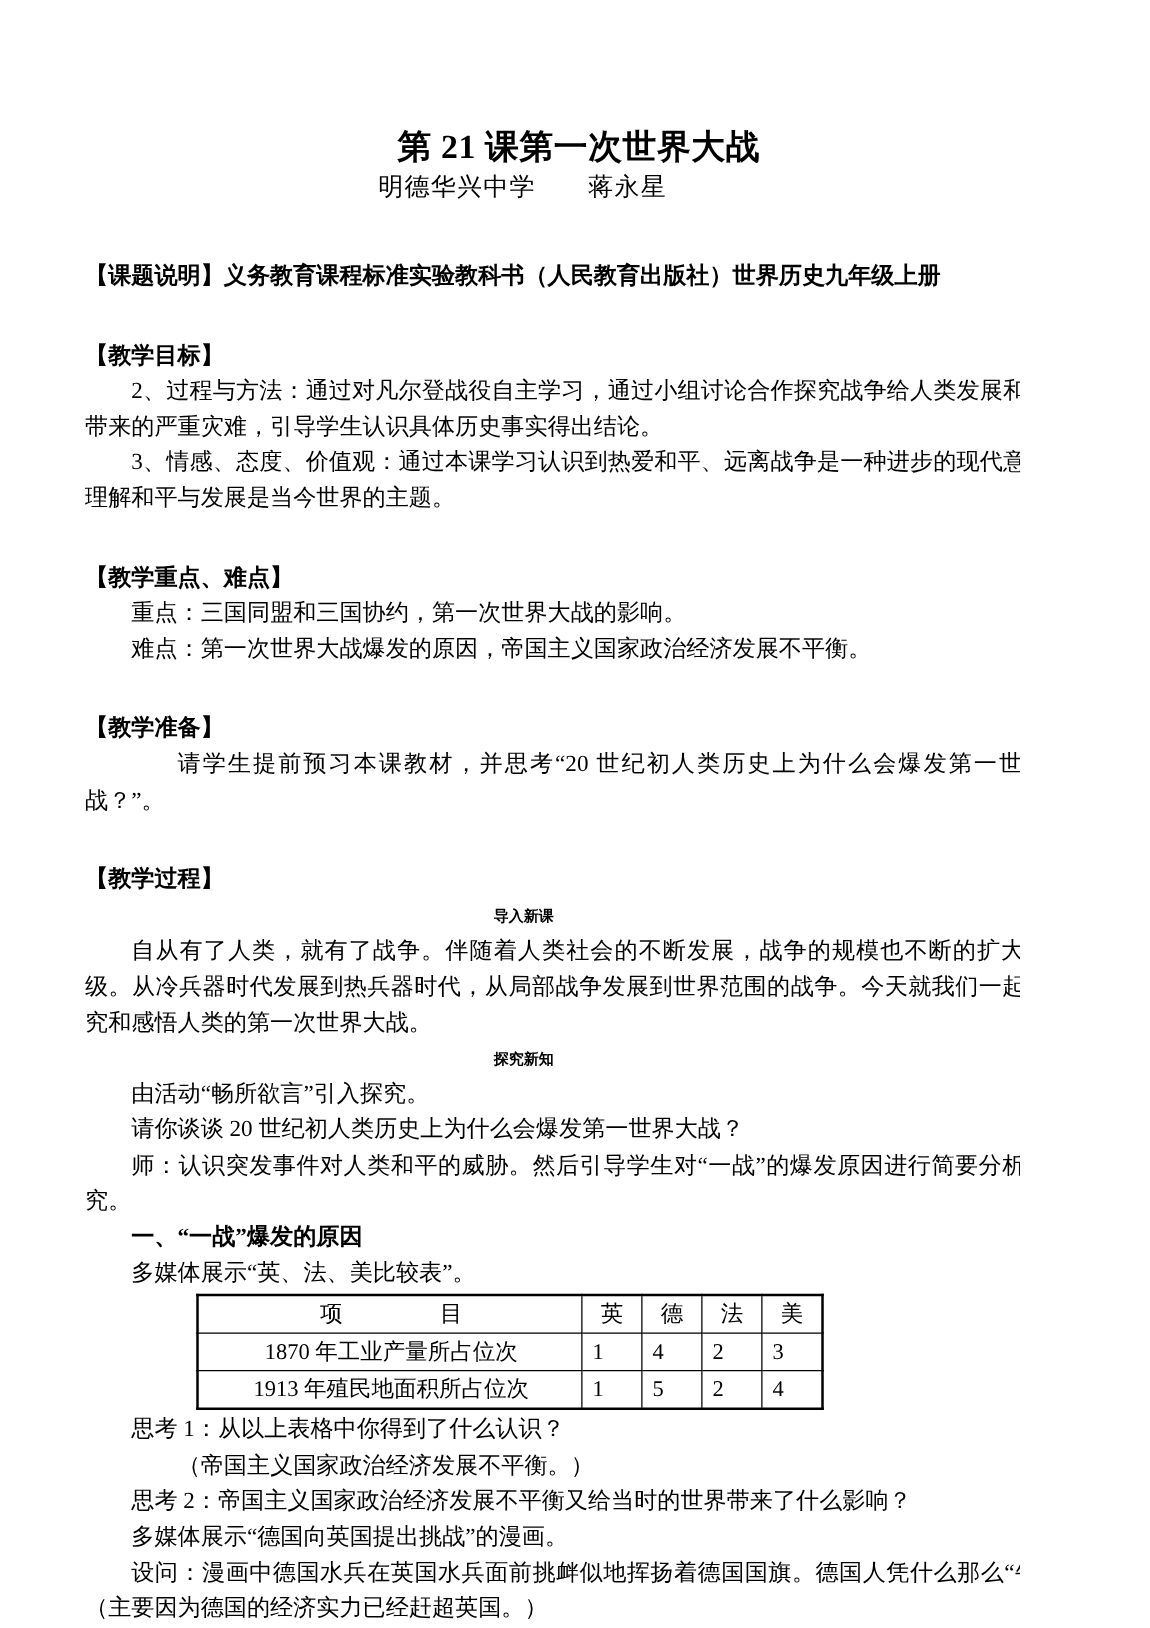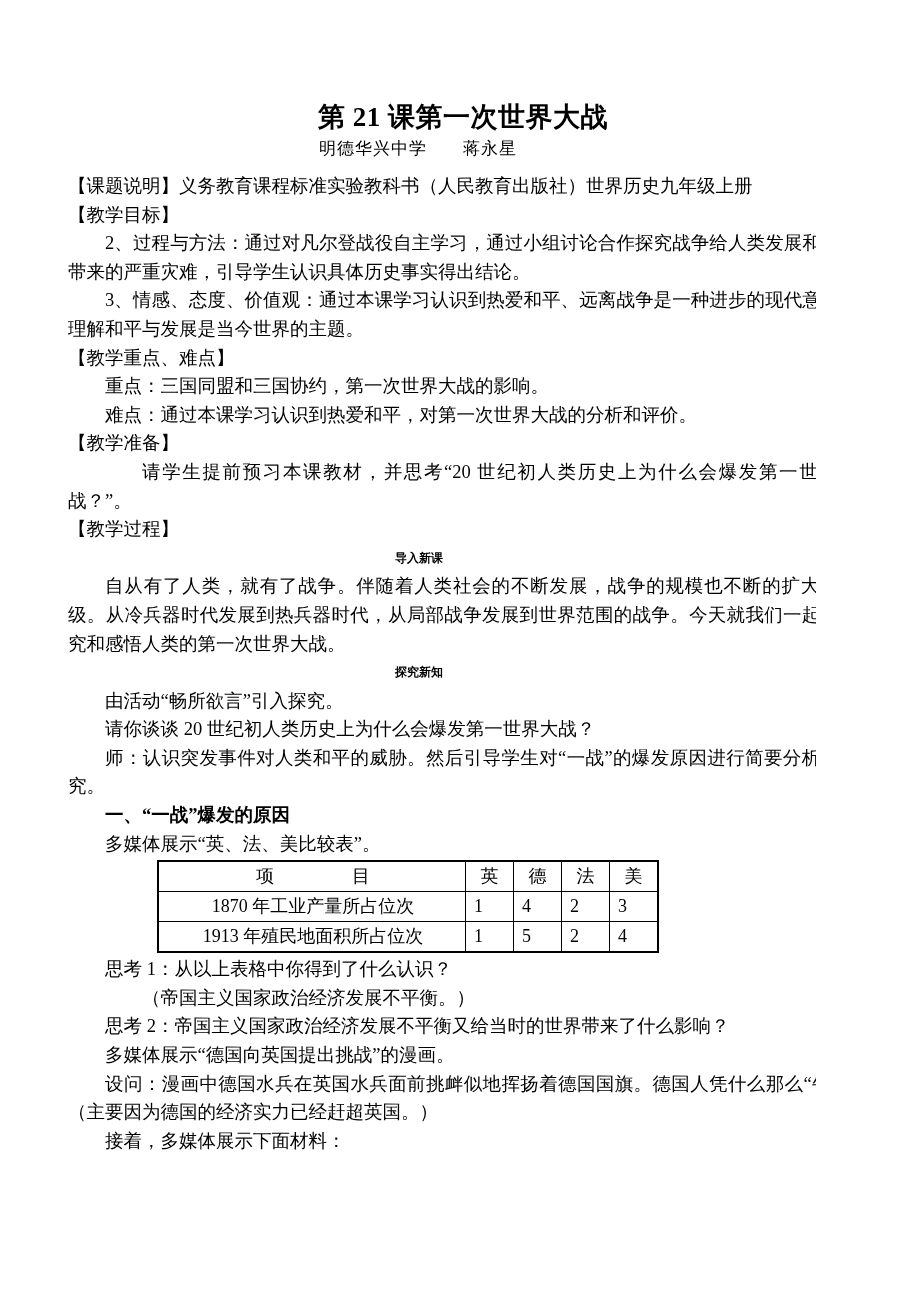--- a/index.html
+++ b/index.html
@@ -38,21 +38,21 @@
     letter-spacing: 0.5px;
     margin: 0;
     padding: 0;
     line-height: 1;
     position: absolute;
     left: 0;
     top: 104px;
     width: 790px;
   }
   .byline {
-    font-size: 17px;
+    font-size: 20px;
     text-align: center;
     line-height: 1;
     position: absolute;
     left: 0;
     top: 140px;
     width: 700px;
     letter-spacing: 1px;
   }
 
   .body-block {
@@ -68,24 +68,25 @@
     font-size: 18.5px;
     line-height: 28.6px;
     text-align: justify;
     text-justify: inter-ideograph;
     letter-spacing: 0px;
   }
   p.ind1  { text-indent: 2em; }
   p.ind2  { text-indent: 4em; }
 
   .bracket-head {
-    font-weight: normal;
+    font-weight: bold;
     font-size: 18.5px;
     line-height: 28.6px;
     text-indent: 0;
+    margin-top: 35px;
   }
   .center-head {
     font-weight: bold;
     font-size: 12px;
     line-height: 28.6px;
     text-align: center;
     text-indent: 0;
     padding-right: 88px;
   }
   .num-head {
@@ -148,21 +149,21 @@
     <div class="body-block">
 
       <p class="bracket-head">【课题说明】义务教育课程标准实验教科书（人民教育出版社）世界历史九年级上册</p>
 
       <p class="bracket-head">【教学目标】</p>
       <p class="ind1">2、过程与方法：通过对凡尔登战役自主学习，通过小组讨论合作探究战争给人类发展和进步带来的严重灾难，引导学生认识具体历史事实得出结论。</p>
       <p class="ind1">3、情感、态度、价值观：通过本课学习认识到热爱和平、远离战争是一种进步的现代意识，理解和平与发展是当今世界的主题。</p>
 
       <p class="bracket-head">【教学重点、难点】</p>
       <p class="ind1">重点：三国同盟和三国协约，第一次世界大战的影响。</p>
-      <p class="ind1">难点：通过本课学习认识到热爱和平，对第一次世界大战的分析和评价。</p>
+      <p class="ind1">难点：第一次世界大战爆发的原因，帝国主义国家政治经济发展不平衡。</p>
 
       <p class="bracket-head">【教学准备】</p>
       <p class="ind2">请学生提前预习本课教材，并思考“20 世纪初人类历史上为什么会爆发第一世界大战？”。</p>
 
       <p class="bracket-head">【教学过程】</p>
 
       <p class="center-head">导入新课</p>
       <p class="ind1">自从有了人类，就有了战争。伴随着人类社会的不断发展，战争的规模也不断的扩大和升级。从冷兵器时代发展到热兵器时代，从局部战争发展到世界范围的战争。今天就我们一起来探究和感悟人类的第一次世界大战。</p>
 
       <p class="center-head">探究新知</p>

